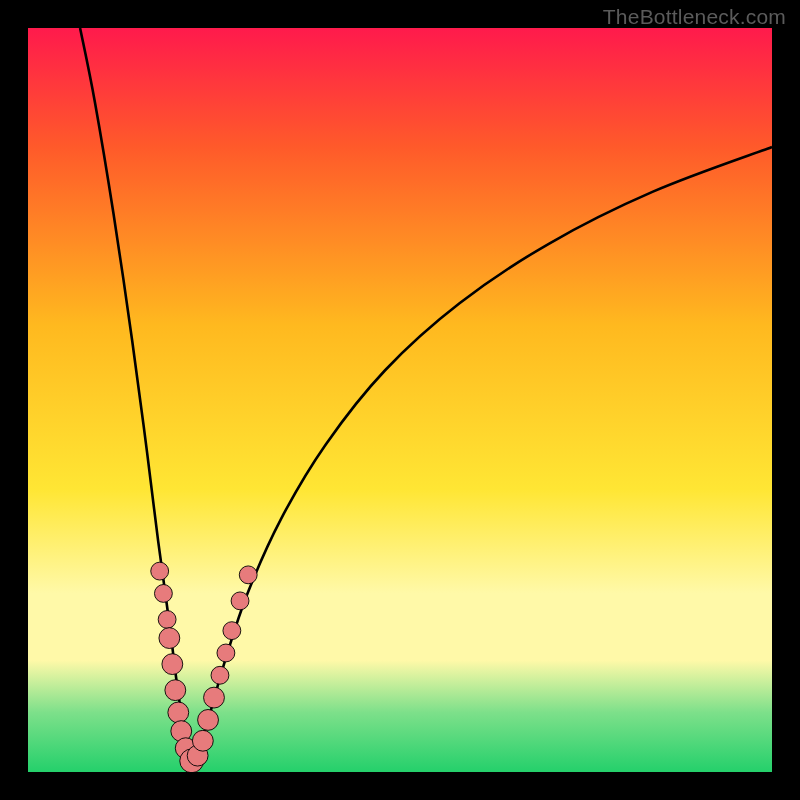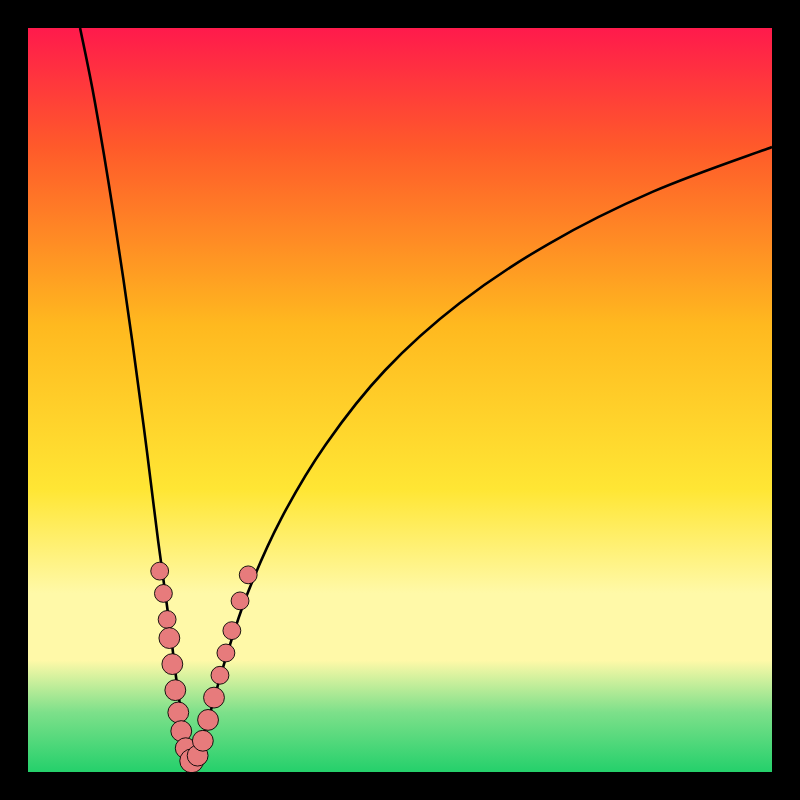--- a/index.html
+++ b/index.html
@@ -90,13 +90,14 @@
           <circle cx="24.20" cy="93.00" r="1.40" fill="#e77b7c" stroke="#000000" stroke-width="0.12"></circle>
           <circle cx="25.00" cy="90.00" r="1.40" fill="#e77b7c" stroke="#000000" stroke-width="0.12"></circle>
           <circle cx="25.80" cy="87.00" r="1.20" fill="#e77b7c" stroke="#000000" stroke-width="0.12"></circle>
           <circle cx="26.60" cy="84.00" r="1.20" fill="#e77b7c" stroke="#000000" stroke-width="0.12"></circle>
           <circle cx="27.40" cy="81.00" r="1.20" fill="#e77b7c" stroke="#000000" stroke-width="0.12"></circle>
           <circle cx="28.50" cy="77.00" r="1.20" fill="#e77b7c" stroke="#000000" stroke-width="0.12"></circle>
           <circle cx="29.60" cy="73.50" r="1.20" fill="#e77b7c" stroke="#000000" stroke-width="0.12"></circle>
         </g>
     </svg>
   </div>
+  <div class="watermark">TheBottleneck.com</div>
 </div>
 
 </body></html>

